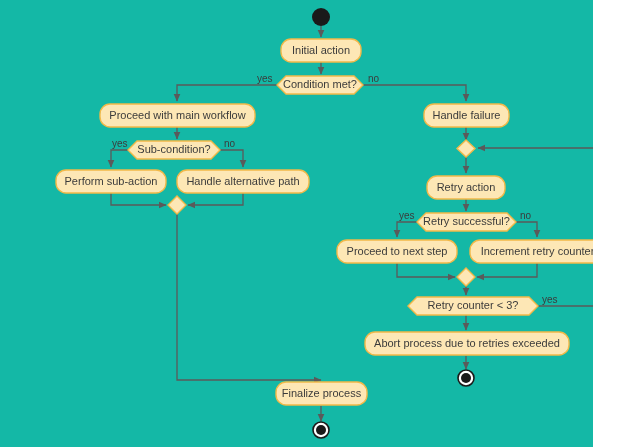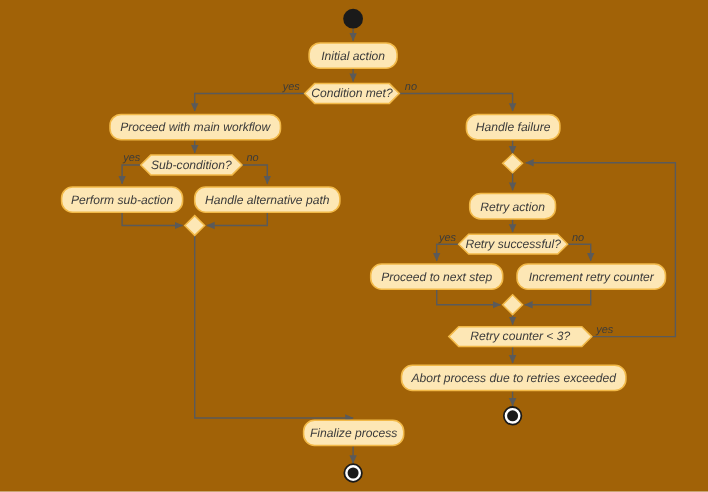--- a/index.html
+++ b/index.html
@@ -5,25 +5,24 @@
   html, body {
     margin: 0;
     padding: 0;
     background: #ffffff;
   }
   body {
     font-family: "Liberation Sans", sans-serif;
   }
   #diagram-canvas {
     position: relative;
-    width: 644px;
+    width: 593px;
     height: 447px;
-    background: #a16207;
+    background: #14b8a6;
     overflow: hidden;
-    font-style: italic;
   }
   #diagram-svg {
     position: absolute;
     top: 0;
     left: 0;
     width: 644px;
     height: 447px;
   }
   .node-label {
     font-family: "Liberation Sans", sans-serif;

